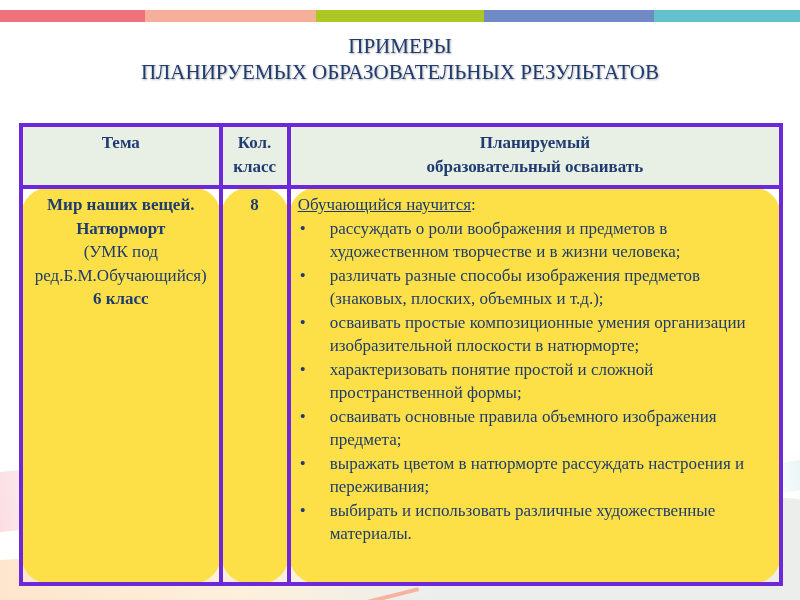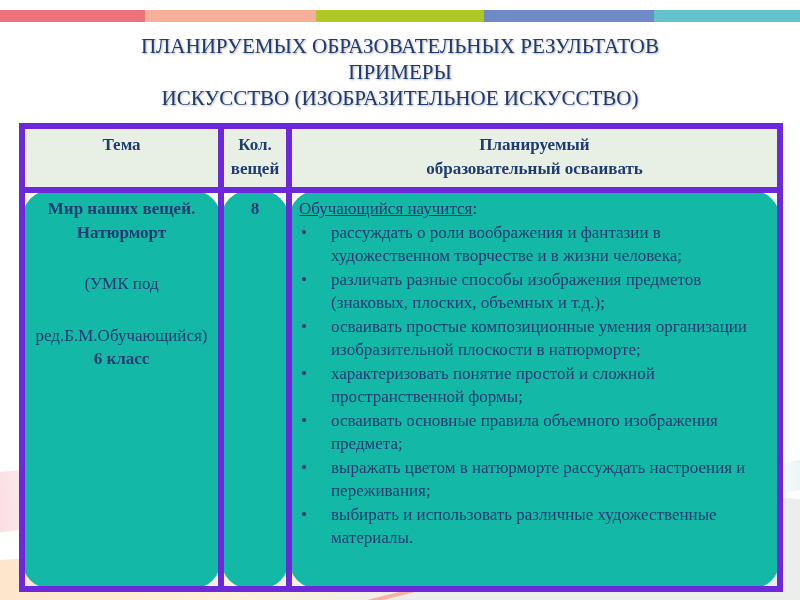--- a/index.html
+++ b/index.html
@@ -106,45 +106,45 @@
     position: absolute;
     left: 19px;
     top: 123px;
     width: 764px;
     border-collapse: collapse;
     color: #1f3b70;
     font-size: 17px;
     line-height: 23.5px;
   }
   table.results td, table.results th {
-    border: 6px solid #6d28d9;
+    border: 4px solid #6d28d9;
     vertical-align: top;
     padding: 0;
   }
   table.results thead th {
     background: #e8efe4;
     font-weight: bold;
     height: 54px;
     text-align: center;
     padding-top: 4px;
   }
   table.results tbody td {
-    background: #14b8a6;
+    background: #fde047;
     height: 389px;
     border-radius: 29px;
   }
   .col-topic { width: 199px; }
   .col-hours { width: 68px; }
   .col-result { width: 491px; }
   .topic-cell {
     text-align: center;
     padding-top: 4px !important;
   }
   .topic-cell .bold { font-weight: bold; display: block; }
-  .topic-cell .normal { display: block; margin-top: 28px; }
+  .topic-cell .normal { display: block; }
   .hours-cell {
     text-align: center;
     font-weight: bold;
     padding-top: 4px !important;
   }
   .result-cell {
     padding: 4px 6px 0 7px !important;
   }
   .learner-heading {
     font-weight: normal;
@@ -183,39 +183,38 @@
 <div class="bg-deco">
   <div class="swoosh-gray"></div>
   <div class="swoosh-pink"></div>
   <div class="swoosh-peach"></div>
   <div class="swoosh-teal"></div>
   <div class="swoosh-salmon"></div>
   <div class="swoosh-blue-right"></div>
 </div>
 
 <div class="title">
+  <div>ПРИМЕРЫ</div>
   <div>ПЛАНИРУЕМЫХ ОБРАЗОВАТЕЛЬНЫХ РЕЗУЛЬТАТОВ</div>
-  <div>ПРИМЕРЫ</div>
-  <div>ИСКУССТВО (ИЗОБРАЗИТЕЛЬНОЕ ИСКУССТВО)</div>
 </div>
 
 <table class="results">
   <colgroup>
     <col class="col-topic">
     <col class="col-hours">
     <col class="col-result">
   </colgroup>
   <thead>
     <tr>
       <th>
         <span>Тема</span>
       </th>
       <th>
         <div>Кол.</div>
-        <div>вещей</div>
+        <div>класс</div>
       </th>
       <th>
         <div>Планируемый</div>
         <div>образовательный осваивать</div>
       </th>
     </tr>
   </thead>
   <tbody>
     <tr>
       <td class="topic-cell">
@@ -226,21 +225,21 @@
         <span class="bold">6 класс</span>
       </td>
       <td class="hours-cell">
         <span>8</span>
       </td>
       <td class="result-cell">
         <div>
           <span class="learner-heading">Обучающийся научится</span><span class="learner-colon">:</span>
         </div>
         <ul class="outcomes">
-          <li><span class="bullet">•</span><span>рассуждать о роли воображения и фантазии в художественном творчестве и в жизни человека;</span></li>
+          <li><span class="bullet">•</span><span>рассуждать о роли воображения и предметов в художественном творчестве и в жизни человека;</span></li>
           <li><span class="bullet">•</span><span>различать разные способы изображения предметов (знаковых, плоских, объемных и т.д.);</span></li>
           <li><span class="bullet">•</span><span>осваивать простые композиционные умения организации изобразительной плоскости в натюрморте;</span></li>
           <li><span class="bullet">•</span><span>характеризовать понятие простой и сложной пространственной формы;</span></li>
           <li><span class="bullet">•</span><span>осваивать основные правила  объемного изображения предмета;</span></li>
           <li><span class="bullet">•</span><span>выражать цветом в натюрморте рассуждать настроения и переживания;</span></li>
           <li><span class="bullet">•</span><span>выбирать и использовать различные художественные материалы.</span></li>
         </ul>
       </td>
     </tr>
   </tbody>

